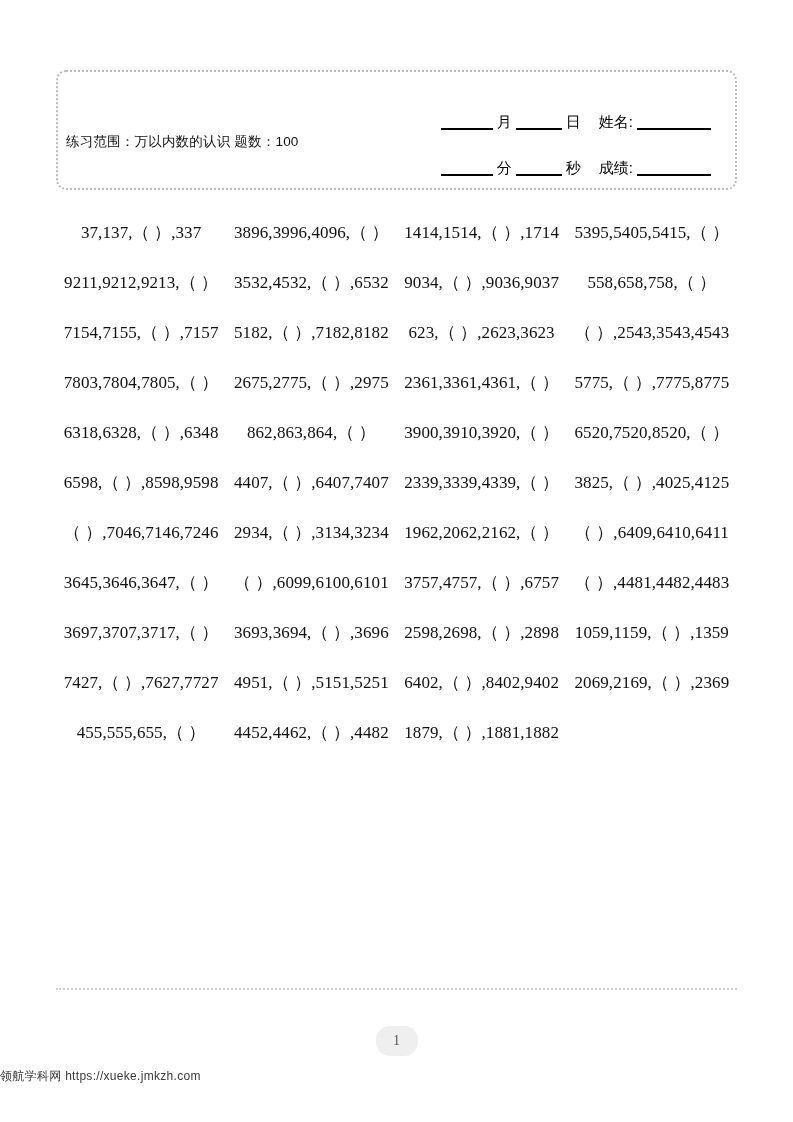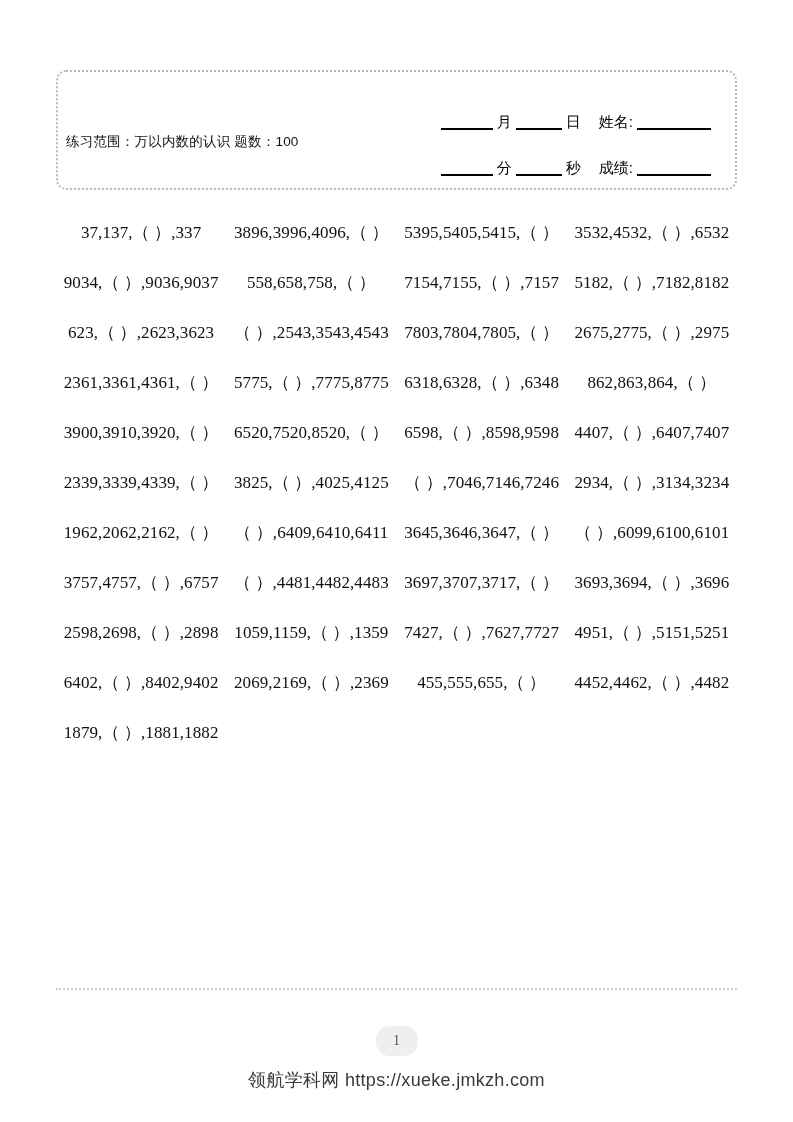--- a/index.html
+++ b/index.html
@@ -127,23 +127,23 @@
     font-size: 14px;
     line-height: 30px;
     text-align: center;
   }
 
   .watermark {
     position: absolute;
     left: 0;
     right: 0;
     top: 1068px;
-    text-align: center;
+    text-align: left;
     font-family: "Liberation Sans", "DejaVu Sans", sans-serif;
-    font-size: 18px;
+    font-size: 12px;
     color: #3a3a3a;
     letter-spacing: 0.3px;
   }
 </style>
 </head>
 <body>
 
 <div class="page">
 
   <div class="header-box">
@@ -169,21 +169,23 @@
         <span class="form-label gap">成绩:</span>
         <span class="blank w3"></span>
       </div>
 
     </div>
   </div>
 
   <div class="problems" id="problems-grid">
       <div class="problem">37,137,（    ）,337</div>
       <div class="problem">3896,3996,4096,（    ）</div>
+      <div class="problem">1414,1514,（    ）,1714</div>
       <div class="problem">5395,5405,5415,（    ）</div>
+      <div class="problem">9211,9212,9213,（    ）</div>
       <div class="problem">3532,4532,（    ）,6532</div>
       <div class="problem">9034,（    ）,9036,9037</div>
       <div class="problem">558,658,758,（    ）</div>
       <div class="problem">7154,7155,（    ）,7157</div>
       <div class="problem">5182,（    ）,7182,8182</div>
       <div class="problem">623,（    ）,2623,3623</div>
       <div class="problem">（    ）,2543,3543,4543</div>
       <div class="problem">7803,7804,7805,（    ）</div>
       <div class="problem">2675,2775,（    ）,2975</div>
       <div class="problem">2361,3361,4361,（    ）</div>

